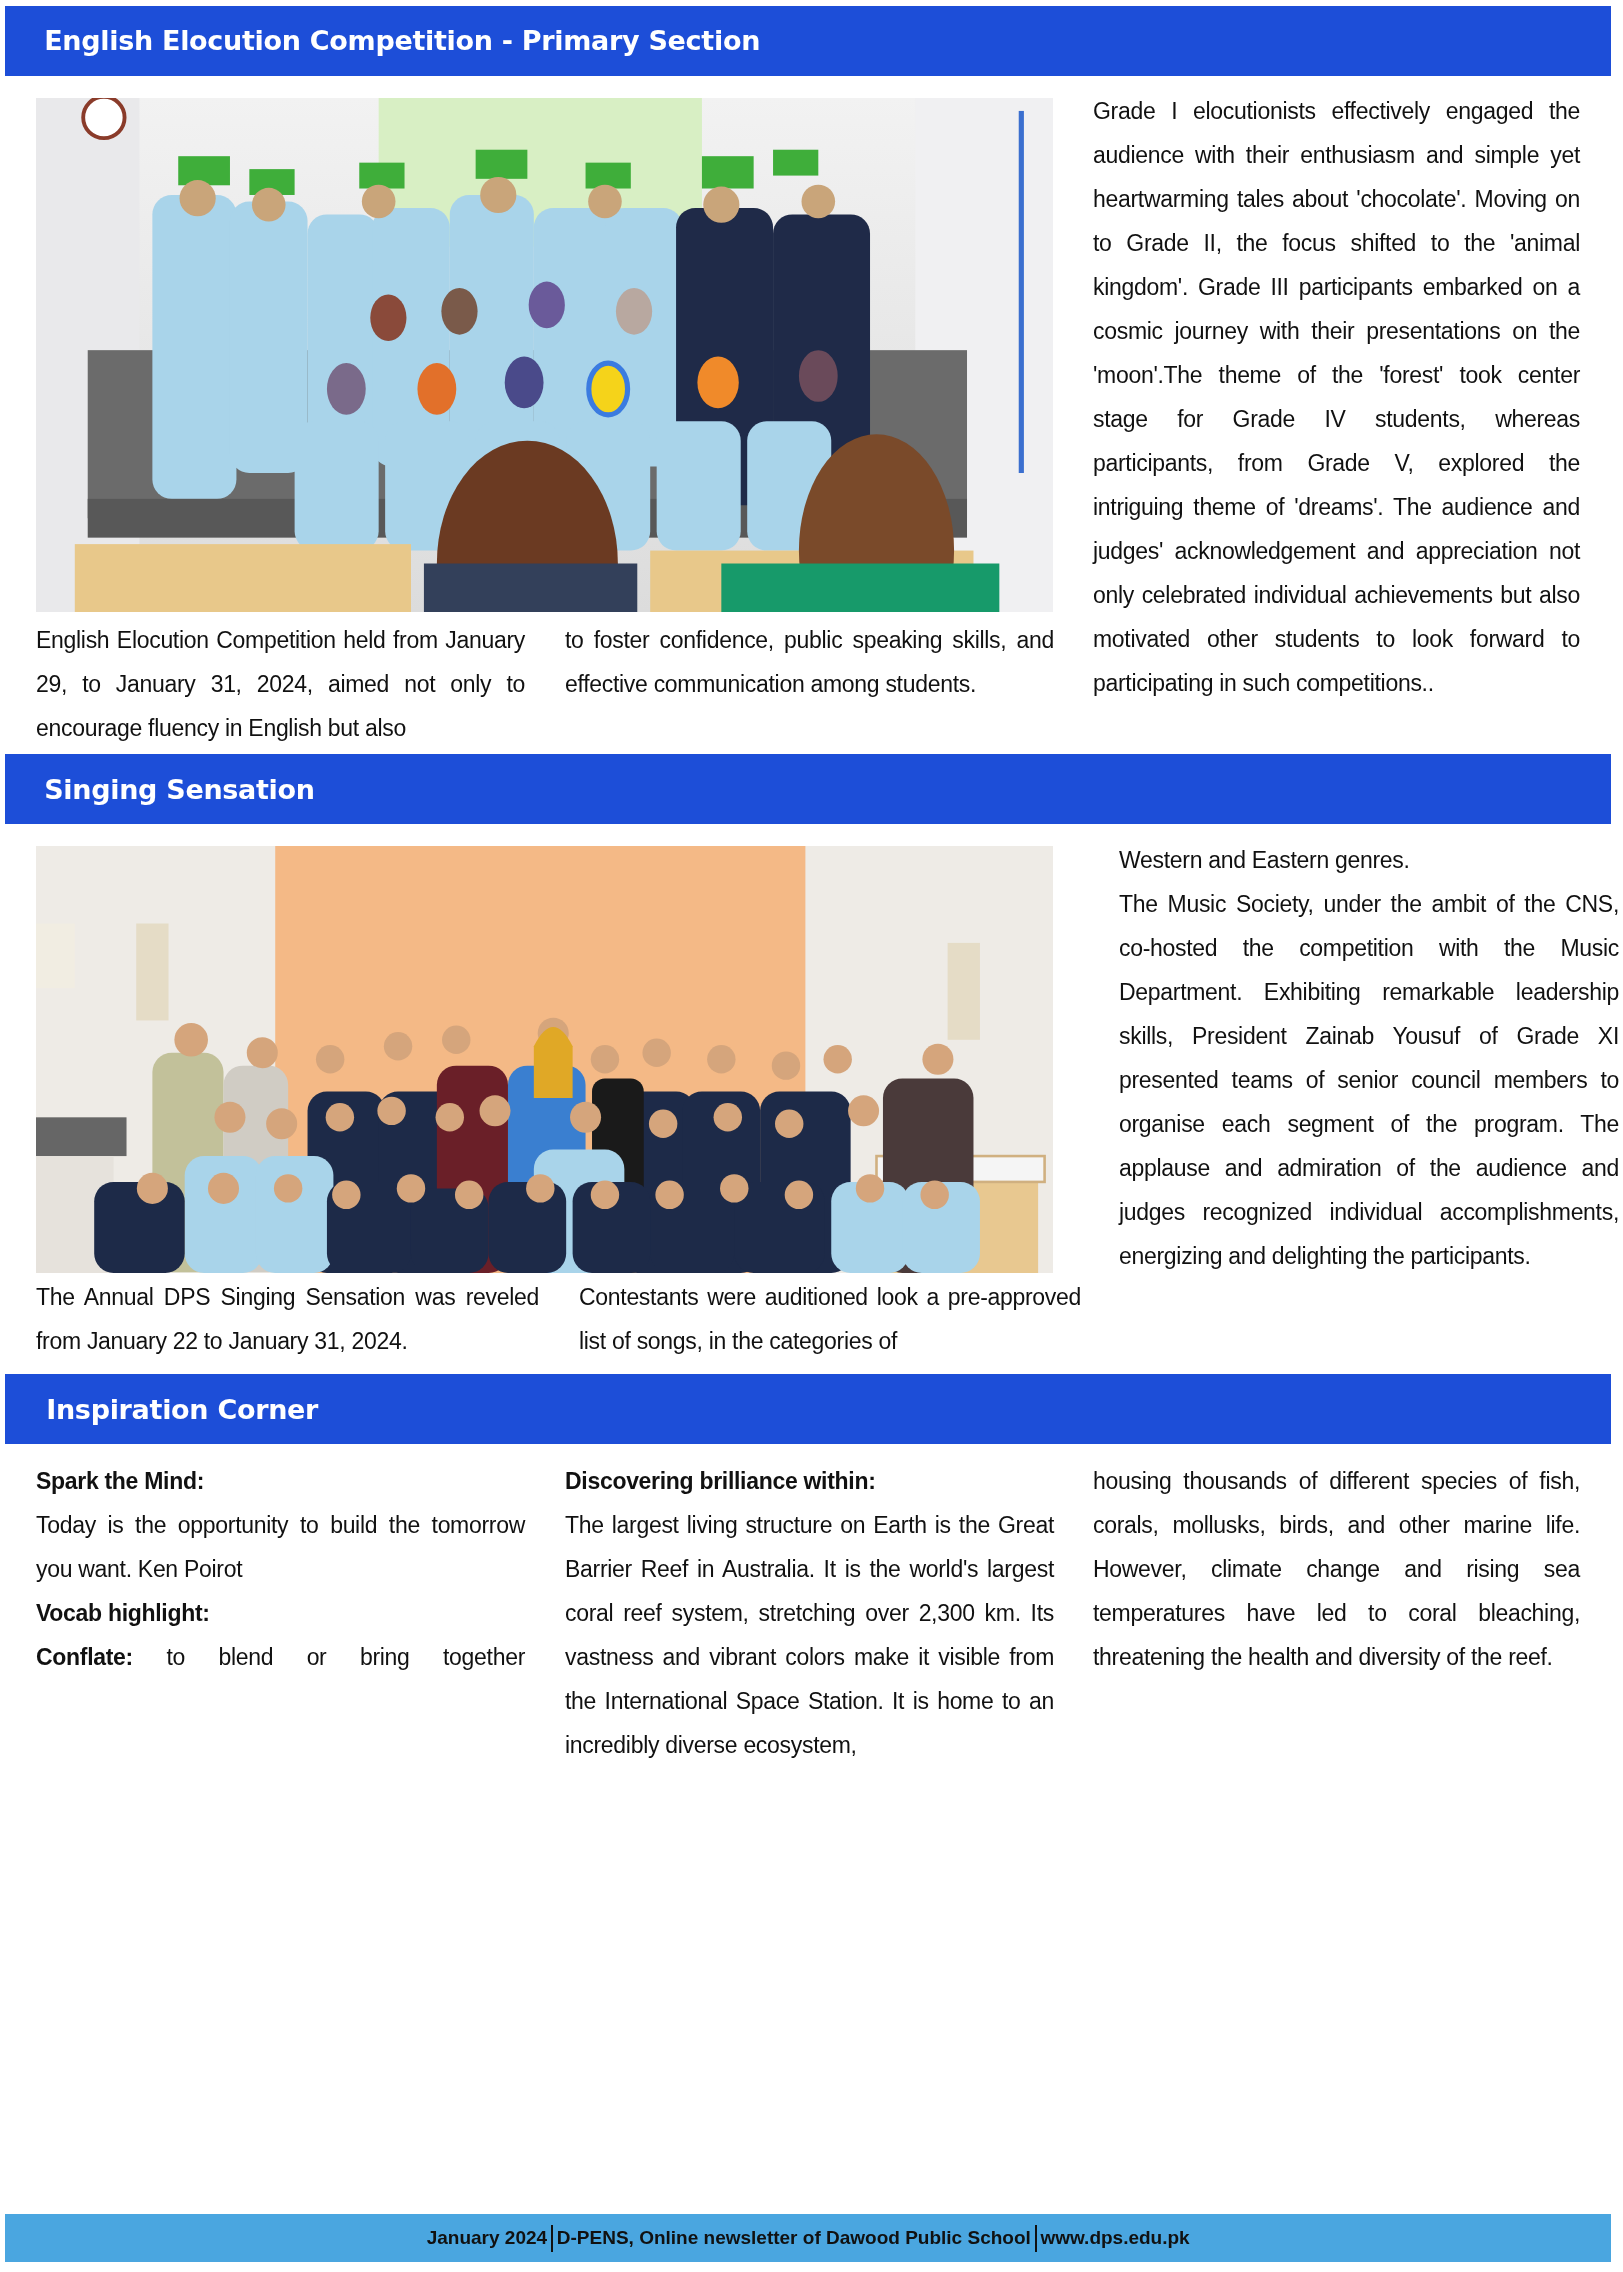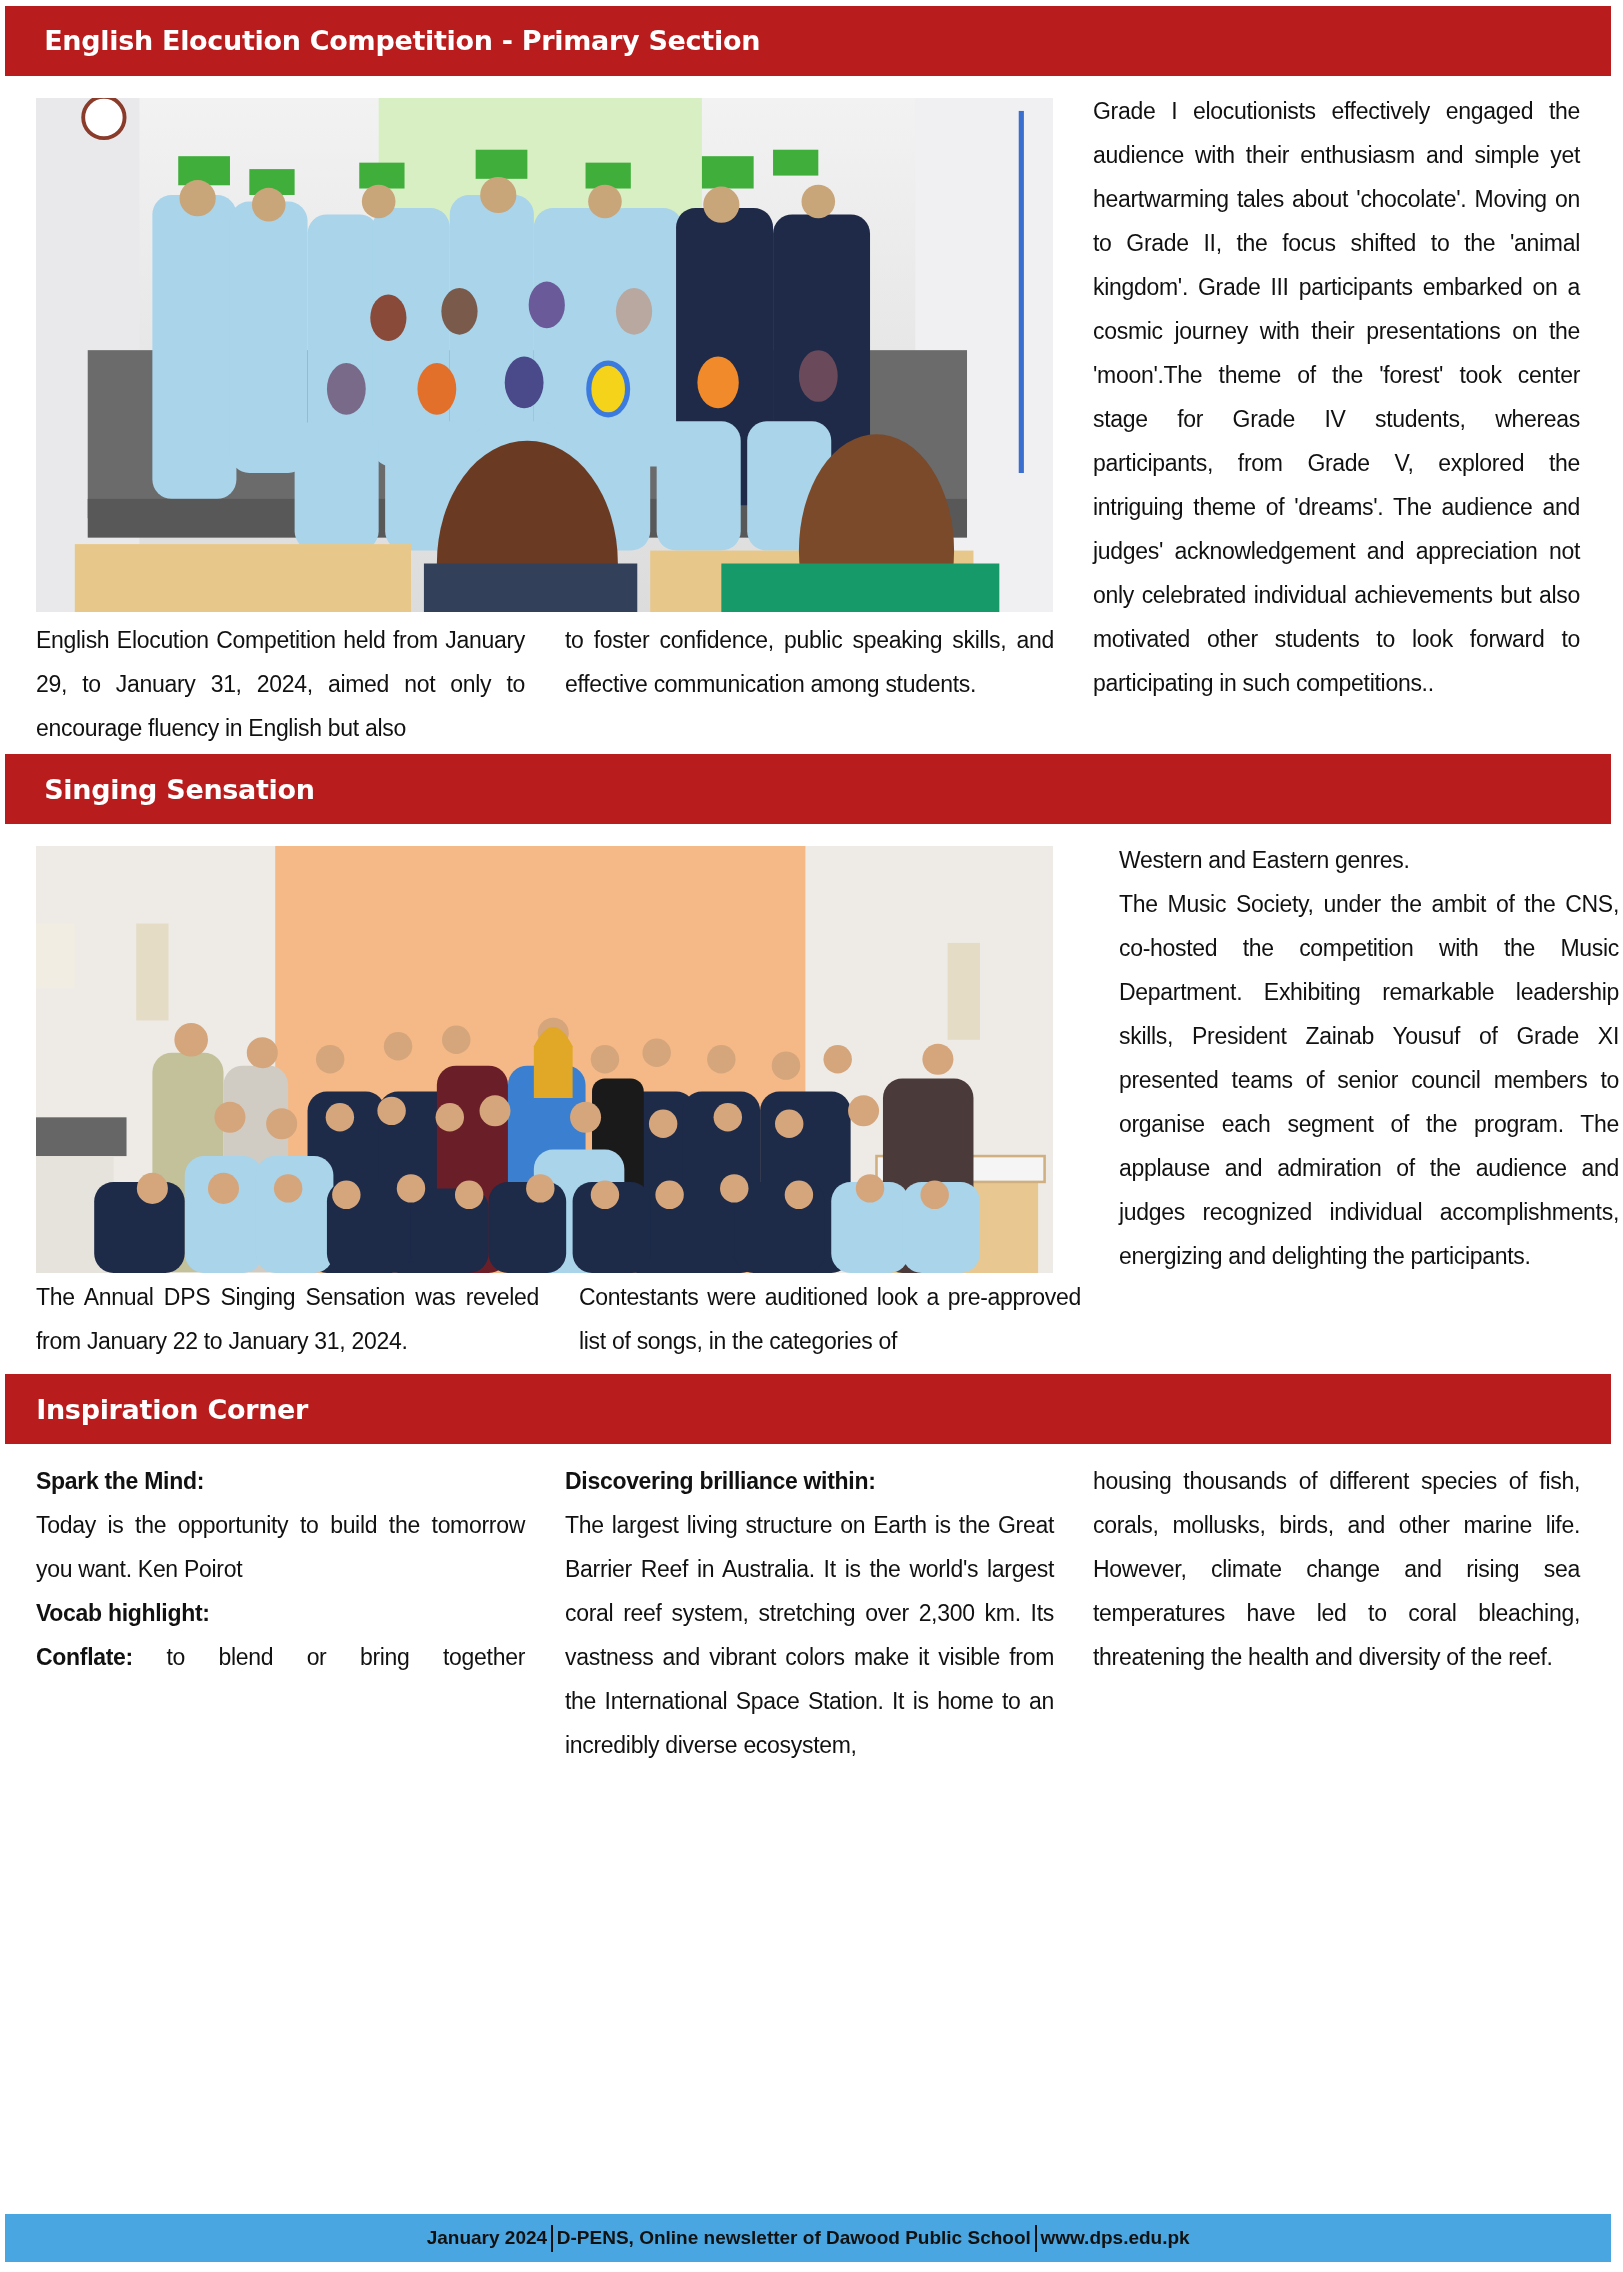--- a/index.html
+++ b/index.html
@@ -1,28 +1,28 @@
 <!DOCTYPE html>
 <html style="font-size:10.3px"><head>
 <meta charset="utf-8">
 <style>
   html, body { margin: 0; padding: 0; background: #ffffff; }
   body {
     width: 1623px; height: 2273px; position: relative; overflow: hidden;
     font-family: "Liberation Sans", "DejaVu Sans", sans-serif; color: #111111;
   }
   .band {
-    position: absolute; left: 5.2px; width: 1606px; background: #b91c1c;
+    position: absolute; left: 5.2px; width: 1606px; background: #1d4ed8;
     color: #ffffff; font-weight: bold; font-size: 27px;
     display: flex; align-items: center; box-sizing: border-box;
     font-family: "DejaVu Sans", sans-serif; letter-spacing: -0.3px;
   }
   .band .title { padding-left: 39px; }
   .band.b2 .title { }
-  .band.b3 .title { padding-left: 31px; }
+  .band.b3 .title { padding-left: 41px; }
 
   .txt {
     position: absolute; font-size: 23px; line-height: 44px;
     text-align: justify; text-align-last: left; hyphens: none;
     font-family: "Liberation Sans", sans-serif; letter-spacing: -0.3px;
   }
   .txt p { margin: 0; }
   .txt b { font-weight: bold; }
 
   .photo { position: absolute; overflow: hidden; }

